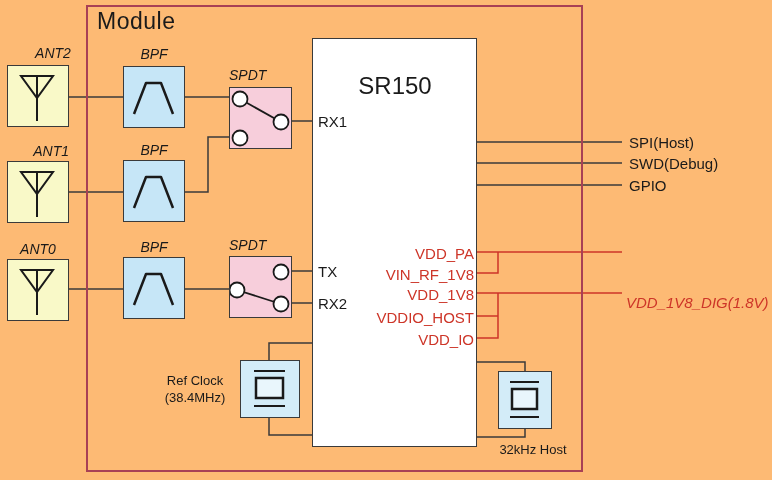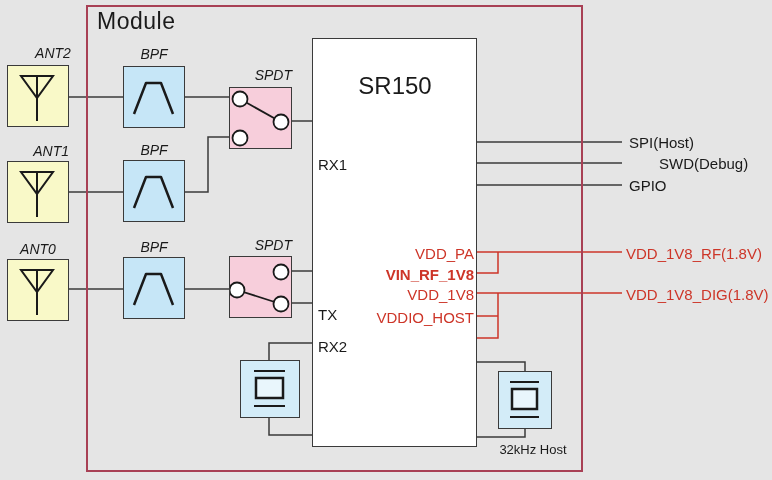--- a/index.html
+++ b/index.html
@@ -7,43 +7,43 @@
     --maroon:#a84055;
     --red:#cd3528;
     --yellow:#f9f9c8;
     --blue:#c6e6f7;
     --pink:#f7cedb;
     --xtal:#d3ecf8;
     --xtal-inner:#e9f6fc;
   }
   html,body{margin:0;padding:0;background:#fff;}
   #canvas{
-    position:relative;width:772px;height:480px;background:#e5e5e5;overflow:hidden;
+    position:relative;width:772px;height:480px;background:#fdba74;overflow:hidden;
     font-family:"Liberation Sans","DejaVu Sans",sans-serif;color:#1a1a1a;
   }
   .abs{position:absolute;}
   #wires{position:absolute;left:0;top:0;width:772px;height:480px;}
   .module-border{
     left:86px;top:5px;width:493px;height:463px;
     border:2px solid var(--maroon);background:transparent;
   }
   .module-label{left:97px;top:8px;font-size:23px;letter-spacing:.5px;}
   .chip{
     left:312px;top:38px;width:163px;height:407px;
     border:1.5px solid var(--wire);background:#fff;
   }
   .chip-title{left:312px;top:44px;width:166px;text-align:center;font-size:24px;margin-top:28px;}
   .block{border:1.5px solid var(--wire);box-sizing:border-box;}
   .ant{background:var(--yellow);width:62px;height:62px;}
   .bpf{background:var(--blue);width:62px;height:62px;}
   .spdt{background:var(--pink);width:63px;height:62px;}
   .xtal{background:var(--xtal);}
   .lbl-it{font-style:italic;font-size:14px;text-align:center;width:62px;}
-  .lbl-it-w{font-style:italic;font-size:14px;text-align:right;width:63px;}
-  .pin{font-size:15px;margin-top:43px;}
+  .lbl-it-w{font-style:italic;font-size:14px;text-align:left;width:63px;}
+  .pin{font-size:15px;}
   .sig{font-size:15px;}
   .pwr{font-size:15px;color:var(--red);}
   .pwr-pins{left:330px;width:144px;text-align:right;}
   .clk-lbl{font-size:13px;text-align:center;line-height:17px;}
   svg{display:block;}
 </style>
 </head>
 <body>
 
 <div id="canvas">
@@ -138,42 +138,46 @@
   <div class="abs lbl-it-w" style="left:229px;top:237px;">SPDT</div>
   <div class="abs block spdt" style="left:229px;top:256px;">
     <svg width="60" height="59" viewBox="0 0 60 59">
       <line x1="7" y1="33" x2="51" y2="47" stroke="#1a1a1a" stroke-width="1.8"></line>
       <circle cx="51" cy="15" r="7.5" fill="#fff" stroke="#1a1a1a" stroke-width="1.8"></circle>
       <circle cx="7" cy="33" r="7.5" fill="#fff" stroke="#1a1a1a" stroke-width="1.8"></circle>
       <circle cx="51" cy="47" r="7.5" fill="#fff" stroke="#1a1a1a" stroke-width="1.8"></circle>
     </svg>
   </div>
 
+  <div class="abs clk-lbl" style="left:154px;top:372px;width:82px;">
+    <div>Ref Clock</div>
+    <div>(38.4MHz)</div>
+  </div>
   <div class="abs block xtal" style="left:240px;top:360px;width:60px;height:58px;">
     <svg width="57" height="55" viewBox="0 0 57 55">
       <line x1="13" y1="10" x2="44" y2="10" stroke="#1a1a1a" stroke-width="2"></line>
       <rect x="15" y="17" width="27" height="20" fill="#e9f6fc" stroke="#1a1a1a" stroke-width="2.5"></rect>
       <line x1="13" y1="45" x2="44" y2="45" stroke="#1a1a1a" stroke-width="2"></line>
     </svg>
   </div>
 
   <div class="abs block xtal" style="left:498px;top:371px;width:54px;height:58px;">
     <svg width="51" height="55" viewBox="0 0 51 55">
       <line x1="11" y1="10" x2="40" y2="10" stroke="#1a1a1a" stroke-width="2"></line>
       <rect x="13" y="17" width="25" height="20" fill="#e9f6fc" stroke="#1a1a1a" stroke-width="2.5"></rect>
       <line x1="11" y1="45" x2="40" y2="45" stroke="#1a1a1a" stroke-width="2"></line>
     </svg>
   </div>
   <div class="abs clk-lbl" style="left:486px;top:441px;width:94px;">32kHz Host</div>
 
   <div class="abs sig" style="left:629px;top:134px;">SPI(Host)</div>
-  <div class="abs sig" style="left:629px;top:155px;margin-left:30px;">SWD(Debug)</div>
+  <div class="abs sig" style="left:629px;top:155px;">SWD(Debug)</div>
   <div class="abs sig" style="left:629px;top:177px;">GPIO</div>
 
   <div class="abs pwr pwr-pins" style="top:245px;">VDD_PA</div>
-  <div class="abs pwr pwr-pins" style="top:266px;font-weight:bold;">VIN_RF_1V8</div>
+  <div class="abs pwr pwr-pins" style="top:266px;">VIN_RF_1V8</div>
   <div class="abs pwr pwr-pins" style="top:286px;">VDD_1V8</div>
   <div class="abs pwr pwr-pins" style="top:309px;">VDDIO_HOST</div>
+  <div class="abs pwr pwr-pins" style="top:331px;">VDD_IO</div>
 
-  <div class="abs pwr" style="left:626px;top:245px;">VDD_1V8_RF(1.8V)</div>
-  <div class="abs pwr" style="left:626px;top:286px;">VDD_1V8_DIG(1.8V)</div>
+  <div class="abs pwr" style="left:626px;top:294px;font-style:italic;">VDD_1V8_DIG(1.8V)</div>
 
 </div>
 
 </body></html>

